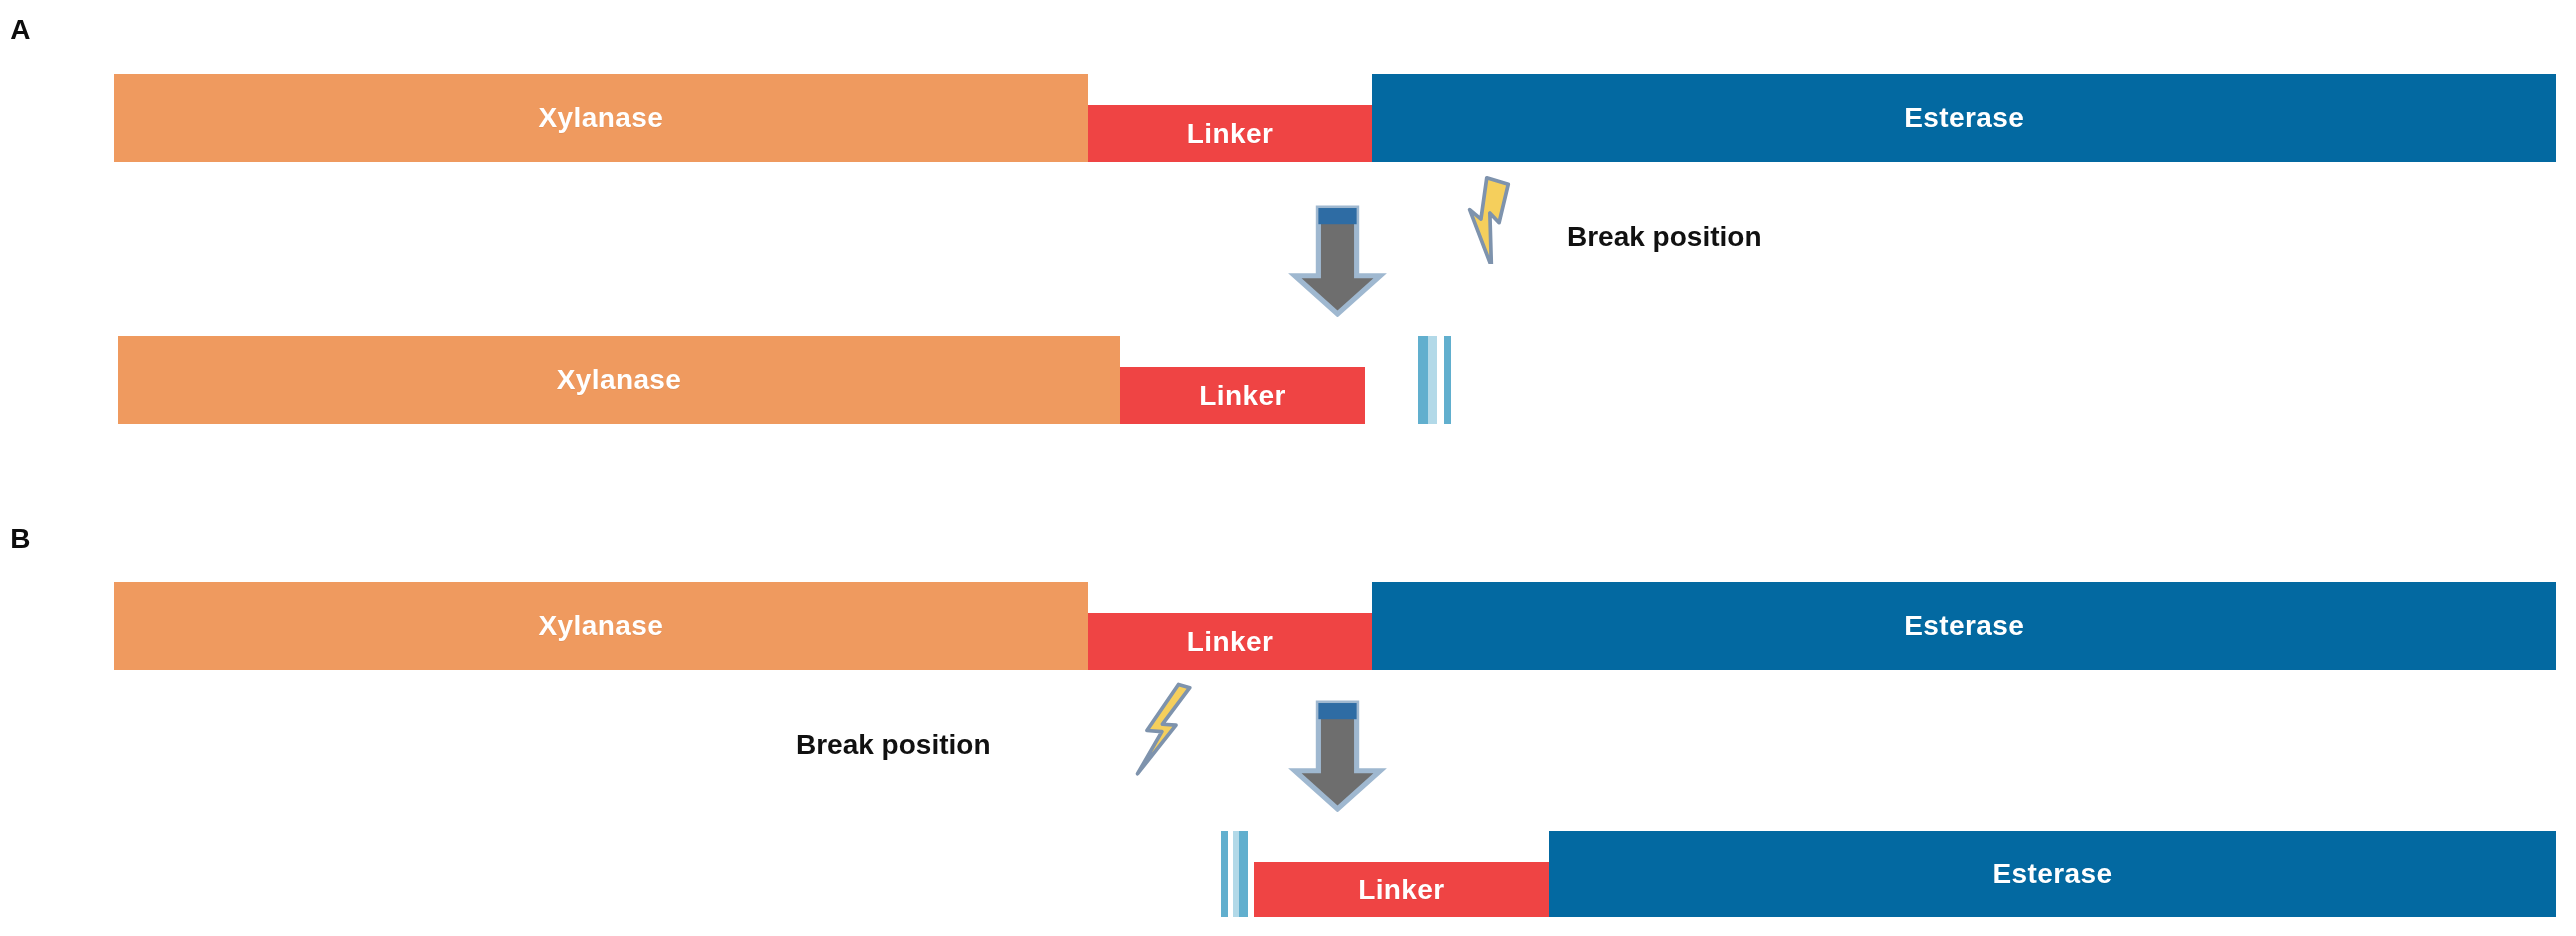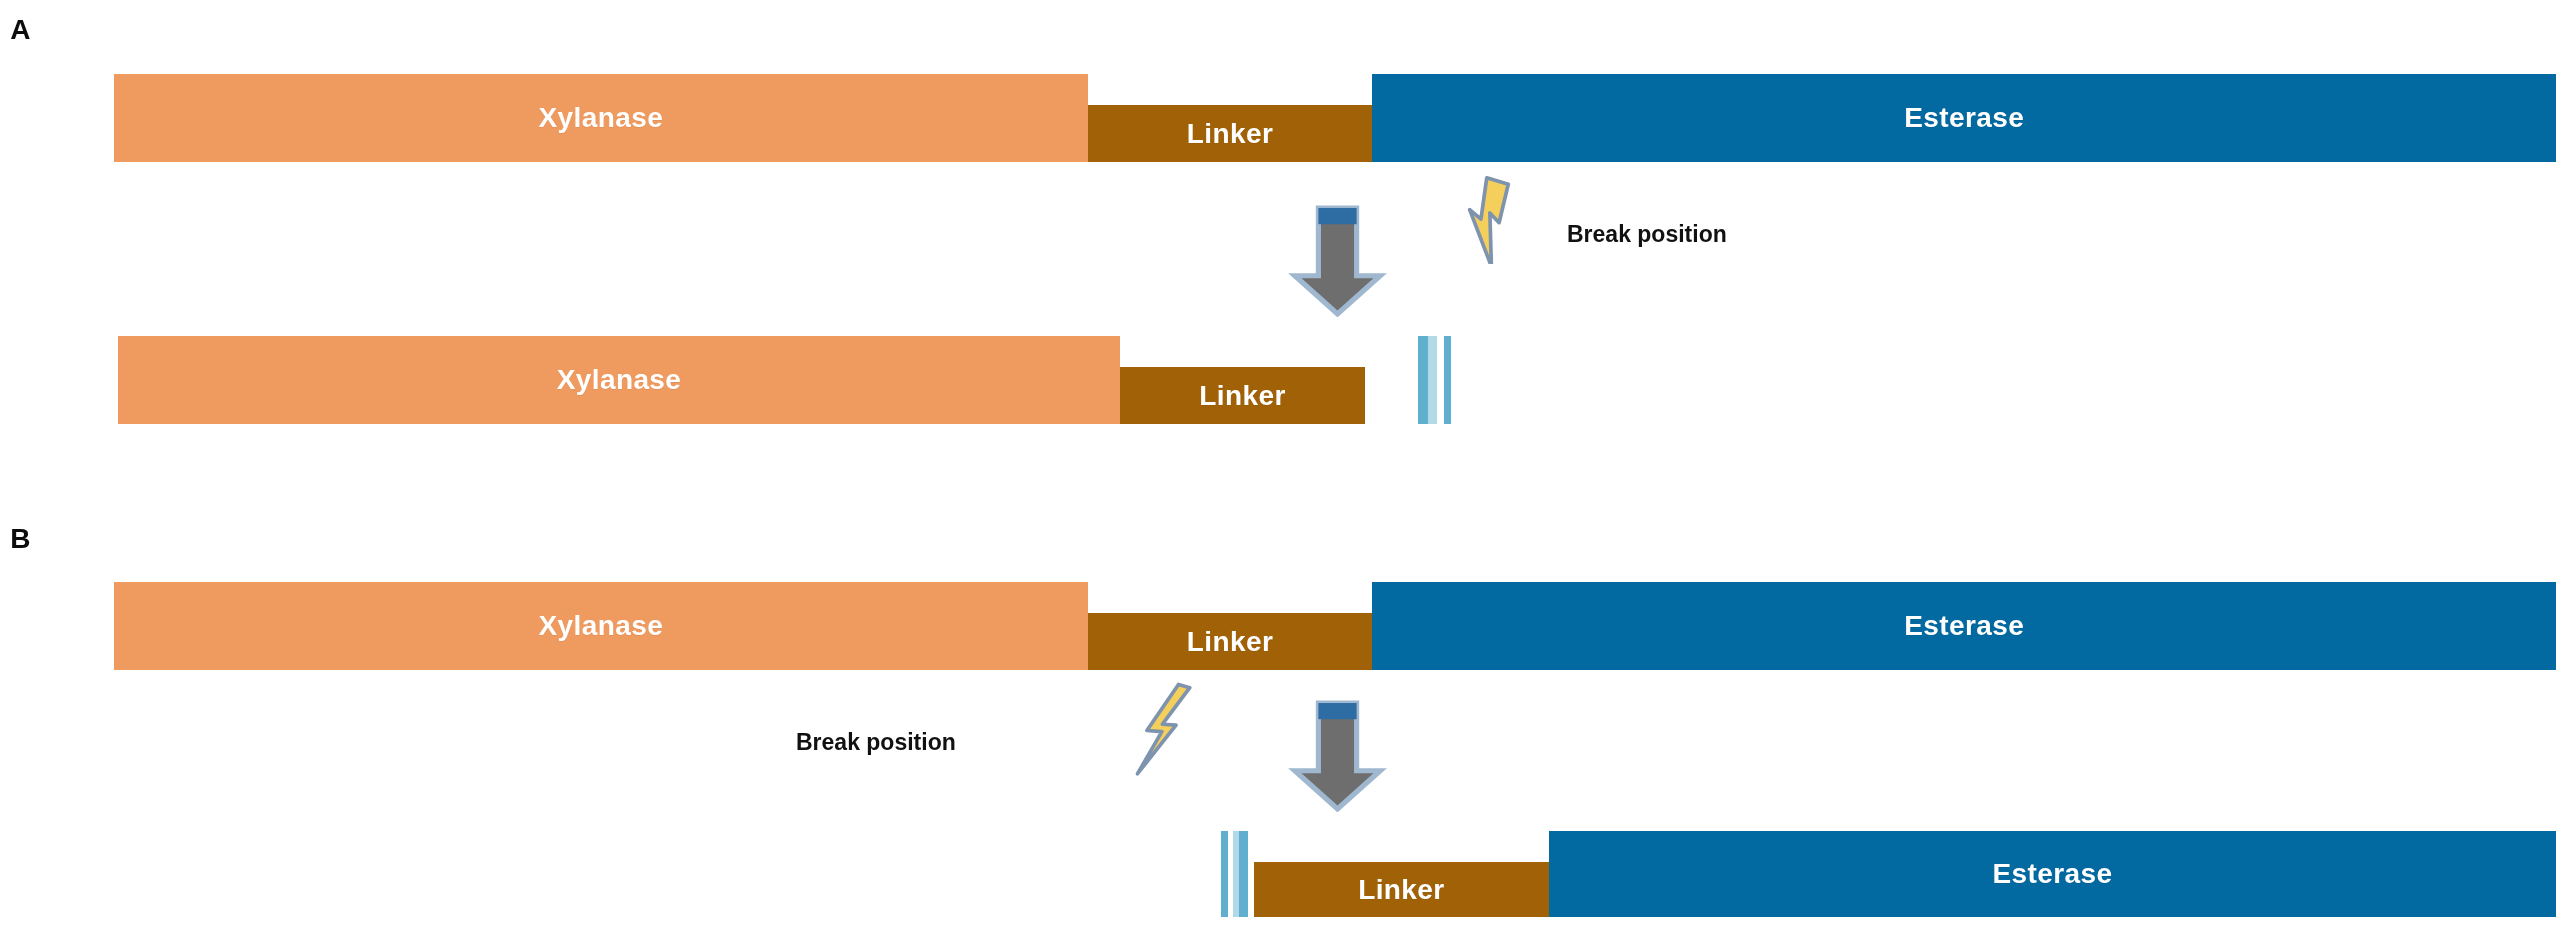--- a/index.html
+++ b/index.html
@@ -49,21 +49,21 @@
   .seg-label {
     font-family: "Liberation Sans", sans-serif;
     font-weight: bold;
     font-size: 28px;
     color: #ffffff;
     letter-spacing: 0.4px;
     white-space: nowrap;
     text-shadow: 0 0.7px 0 rgba(0,0,0,0.05);
   }
   .seg.xyl { background: #ef9a5f; }
-  .seg.lnk { background: #a16207; margin-top: 31px; }
+  .seg.lnk { background: #ef4444; margin-top: 31px; }
   .seg.est { background: #0369a1; }
 
   
   .seg.xyl::before, .seg.lnk::before, .seg.est::before,
   .seg.xyl::after,  .seg.lnk::after,  .seg.est::after {
     content: "";
     position: absolute;
     left: 0; right: 0;
     height: 2.9px;
     pointer-events: none;
@@ -91,21 +91,21 @@
   
   .bolt {
     position: absolute;
   }
 
   
   .annot {
     position: absolute;
     font-family: "Liberation Sans", sans-serif;
     font-weight: bold;
-    font-size: 23px;
+    font-size: 28px;
     line-height: 1;
     color: #111111;
     white-space: nowrap;
   }
 </style>
 </head>
 <body>
 
 <div id="canvas">
 

